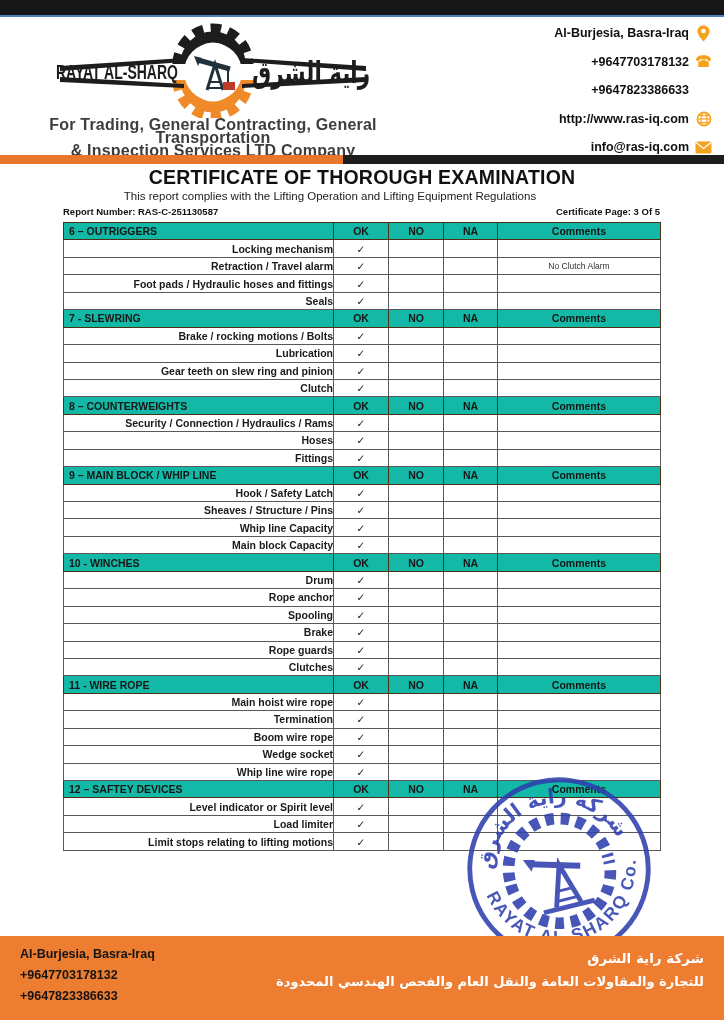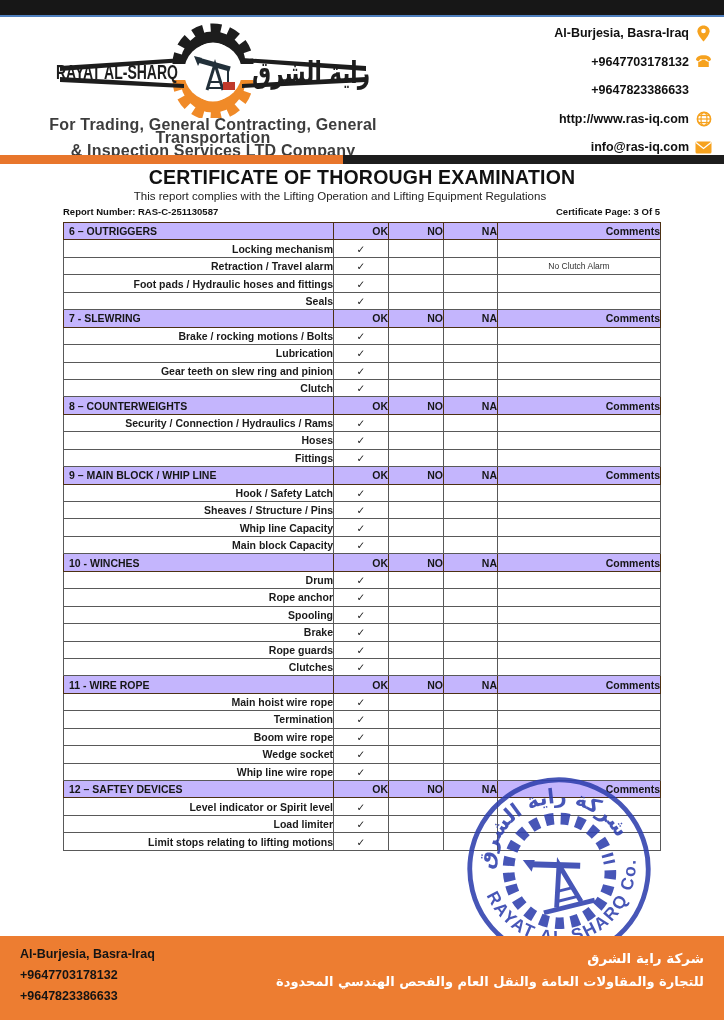--- a/index.html
+++ b/index.html
@@ -25,32 +25,32 @@
   .contact-text { font-weight:bold; font-size:12.5px; color:#101010; white-space:nowrap; }
   .icon-slot { width:17px; height:17px; display:flex; align-items:center; justify-content:center; }
 
   
   .divider-orange { position:absolute; left:0; top:155px; width:343px; height:9px; background:#E8762C; }
   .divider-black  { position:absolute; left:343px; top:155px; width:381px; height:9px; background:#1d1d1d; }
 
   
   .doc-title { position:absolute; left:0; top:166px; width:724px; text-align:center;
                font-size:19.5px; font-weight:bold; color:#111; letter-spacing:.2px; }
-  .doc-subtitle { position:absolute; left:10px; top:190px; width:660px; text-align:center;
+  .doc-subtitle { position:absolute; left:0; top:190px; width:660px; text-align:center;
                   font-size:11.5px; color:#222; }
   .report-line { position:absolute; left:63px; top:206px; width:597px; display:flex;
                  justify-content:space-between; font-size:9.5px; font-weight:bold; color:#111; }
 
   
   .checklist { position:absolute; left:63px; top:222px; width:597px;
                border-collapse:collapse; table-layout:fixed; }
   .checklist td, .checklist th { border:1px solid #595959; height:16.45px; padding:0; overflow:hidden; }
-  .checklist .sec-row th { background:#c4b5fd; font-size:10.5px; color:#161616; border-color:#4c3013; }
+  .checklist .sec-row th { background:#14b8a6; font-size:10.5px; color:#161616; border-color:#4c3013; }
   .checklist .sec-title { text-align:left; padding-left:5px; }
-  .checklist .col-head { text-align:right; }
+  .checklist .col-head { text-align:center; }
   .checklist .item { font-weight:bold; font-size:10.5px; text-align:right; padding-left:5px; background:#fff; }
   .checklist .mark { text-align:center; font-size:10.5px; background:#fff; }
   .checklist .comment { text-align:center; font-size:8.5px; color:#333; background:#fff; }
 
   
   .stamp { position:absolute; left:462px; top:772px; width:194px; height:194px;
            transform:rotate(-14deg); opacity:.88; }
 
   
   .footer { position:absolute; left:0; top:936px; width:724px; height:84px; background:#ED7D31; }

